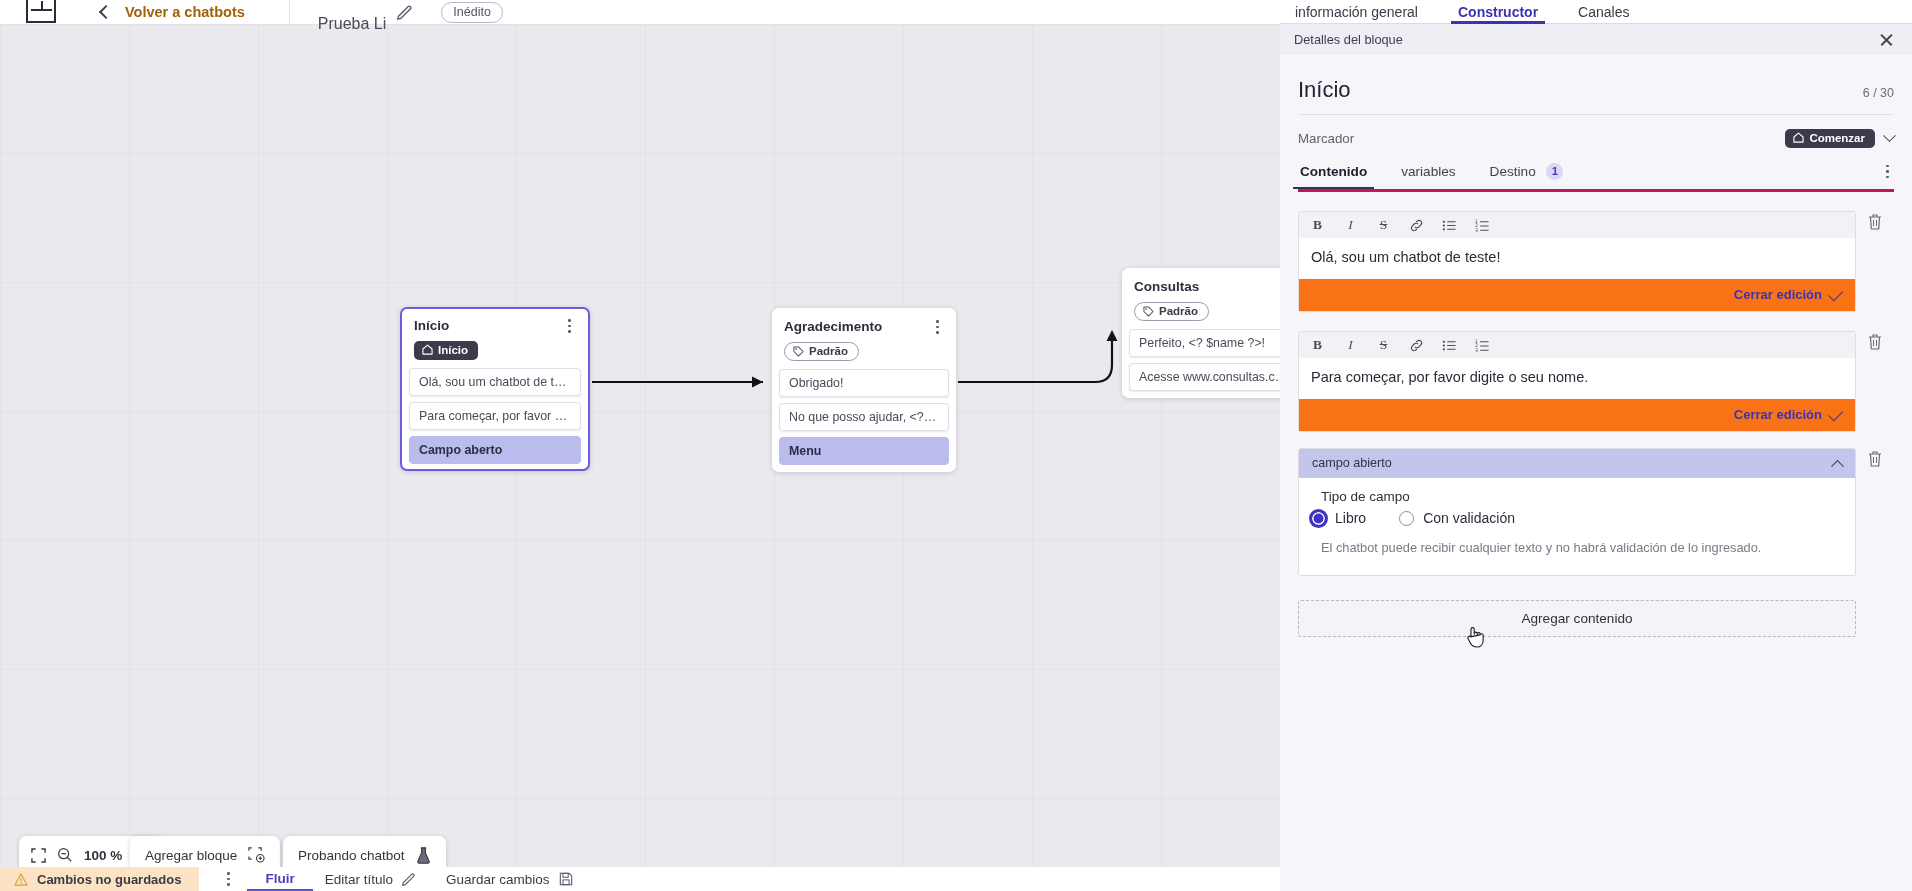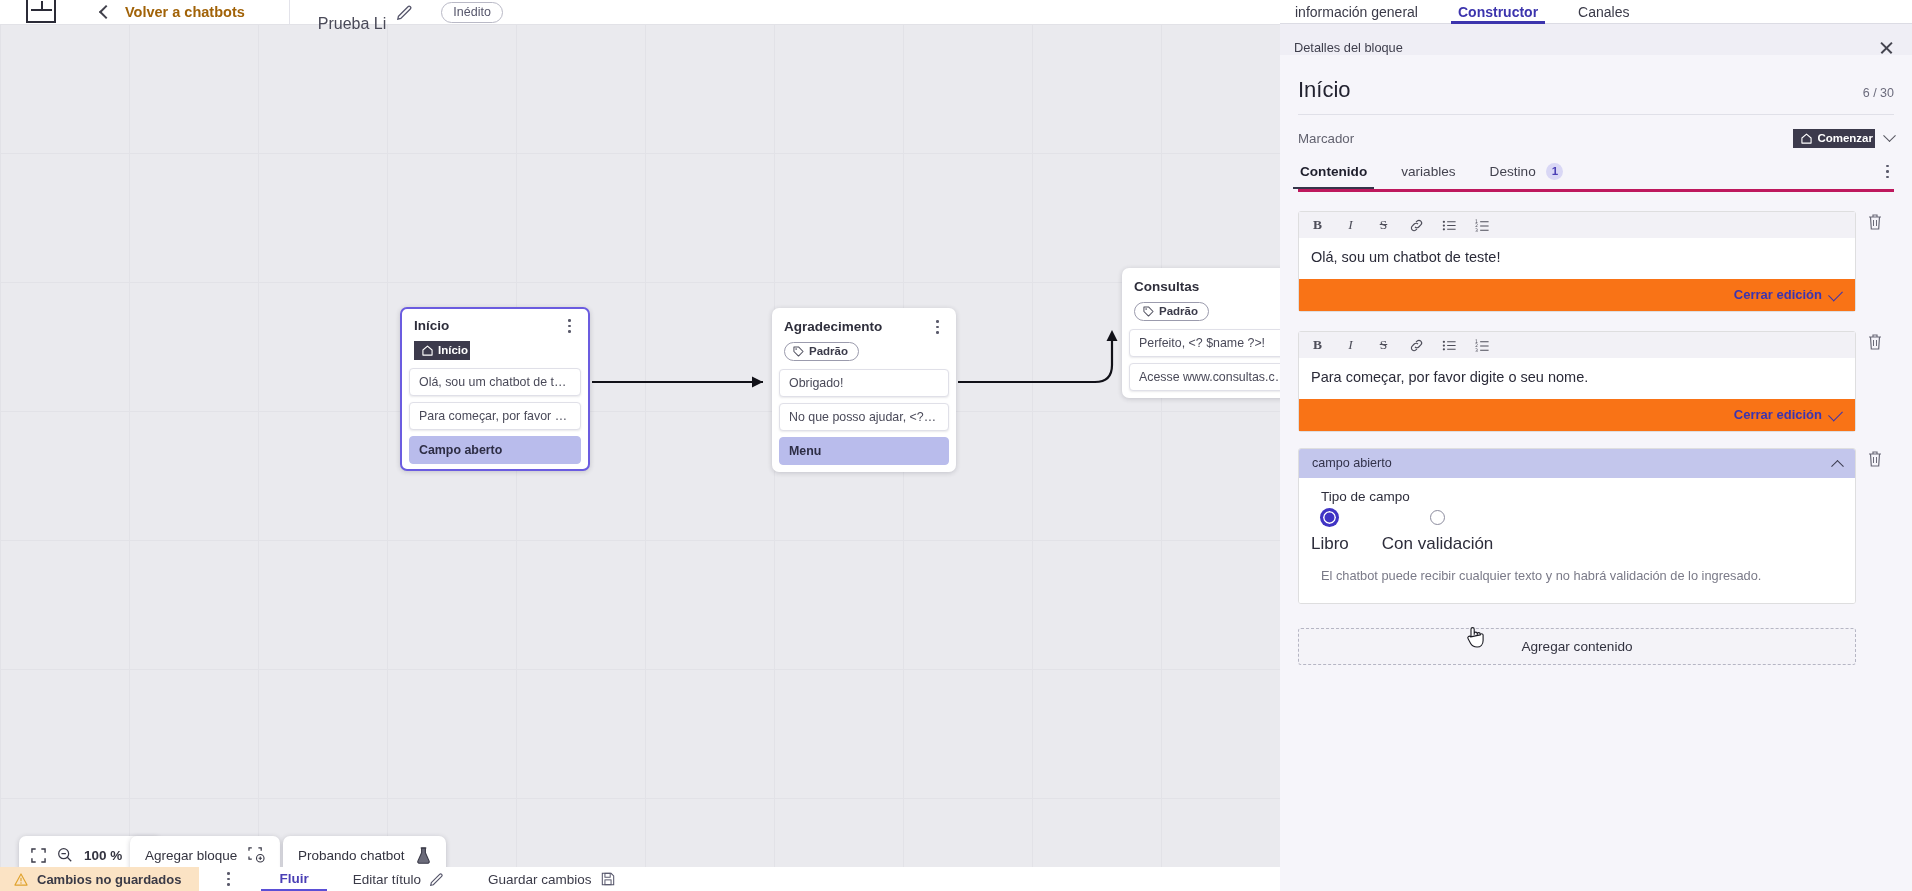--- a/index.html
+++ b/index.html
@@ -75,23 +75,23 @@
   .kebab i {
     position: absolute; left: 6px; width: 2.6px; height: 2.6px;
     border-radius: 50%; background: #5a5a6b;
   }
   .kebab i:nth-child(1) { top: 1px; }
   .kebab i:nth-child(2) { top: 6.5px; }
   .kebab i:nth-child(3) { top: 12px; }
 
   .tag-row { padding: 7px 12px 2px; }
   .tag-dark {
-    display: inline-flex; align-items: center; gap: 5px;
-    background: #3c3a4c; color: #ffffff; border-radius: 0;
-    font-size: 11.5px; font-weight: 600; padding: 3px 2px 4px 8px;
+    display: inline-flex; align-items: flex-start; gap: 5px;
+    background: #3c3a4c; color: #ffffff; border-radius: 5px;
+    font-size: 11.5px; font-weight: 600; padding: 3px 10px 4px 8px;
   }
   .tag-outline {
     display: inline-flex; align-items: center; gap: 5px;
     border: 1px solid #9b9bad; color: #3b3b4a; border-radius: 11px;
     font-size: 11.5px; font-weight: 600; padding: 2px 10px 3px 8px; background: #fff;
   }
   .row {
     margin: 6px 7px 0; background: #ffffff; border: 1px solid #e0e0e8;
     border-radius: 4px; padding: 6px 9px; font-size: 12.4px; color: #4a4a59;
     white-space: nowrap; overflow: hidden; text-overflow: ellipsis;
@@ -125,21 +125,21 @@
     position: absolute; left: 0; top: 867px; width: 1562px; height: 24px;
     background: #ffffff; display: flex; align-items: center; z-index: 40;
   }
   .unsaved {
     display: flex; align-items: center; gap: 9px; background: #fbe3c4;
     height: 24px; padding: 0 18px 0 14px; font-size: 13px; color: #3a3a46;
     font-weight: 600; white-space: nowrap;
   }
   .sb-kebab { margin-left: 22px; }
   .sb-item {
-    margin-left: 44px; font-size: 13.5px; color: #3a3a48;
+    margin-left: 30px; font-size: 13.5px; color: #3a3a48;
     display: flex; align-items: center; gap: 9px; white-space: nowrap;
   }
   .sb-item.active {
     color: #4a3fb5; font-weight: 600; position: relative; padding-bottom: 1px;
   }
   .sb-item.active::after {
     content: ""; position: absolute; left: -18px; right: -18px; bottom: -5px;
     height: 3px; background: #5b4fd6;
   }
 
@@ -156,21 +156,21 @@
     font-size: 14px; color: #3a3a48; padding: 0 7px; height: 24px;
     display: flex; align-items: center; white-space: nowrap; position: relative;
   }
   .ptab + .ptab { margin-left: 26px; }
   .ptab.active { color: #3c34ad; font-weight: 600; }
   .ptab.active::after {
     content: ""; position: absolute; left: 0; right: 0; bottom: 0;
     height: 2.5px; background: #3c34ad;
   }
   .panel-subheader {
-    height: 31px; background: #efeef5; display: flex; align-items: flex-end;
+    height: 31px; background: #efeef5; display: flex; align-items: center;
     padding: 0 18px 0 14px; justify-content: space-between;
   }
   .panel-subheader span { font-size: 12.8px; color: #3e3e4c; }
   .xclose { width: 15px; height: 15px; position: relative; cursor: pointer; }
   .xclose::before, .xclose::after {
     content: ""; position: absolute; left: 0; top: 7px; width: 15px; height: 1.6px;
     background: #44444f;
   }
   .xclose::before { transform: rotate(45deg); }
   .xclose::after  { transform: rotate(-45deg); }
@@ -261,23 +261,22 @@
   .field-head span { font-size: 12.6px; color: #32324a; }
   .chev-up {
     width: 9px; height: 9px; border-left: 1.8px solid #3c3c50;
     border-top: 1.8px solid #3c3c50; transform: rotate(45deg) translate(2px,2px);
     cursor: pointer;
   }
   .field-body { padding: 11px 13px 17px 22px; background: #fff; }
   .field-sub { font-size: 13.5px; color: #2e2e3c; margin-bottom: 6px; }
   .radio-line { display: flex; align-items: center; gap: 11px; margin: 4px 0 13px -10px; }
   .radio {
-    display: flex; align-items: center; gap: 9px; font-size: 17px; color: #2d2d3b;
+    display: flex; align-items: center; gap: 9px; font-size: 14px; color: #2d2d3b;
     cursor: pointer;
-    flex-direction: column;
   }
   .radio + .radio { margin-left: 22px; }
   .dot {
     width: 15px; height: 15px; border-radius: 50%; border: 1.6px solid #8c8c9e;
     background: #fff; position: relative; flex: none;
   }
   .dot.on { border-color: #4034c4; background: #4034c4; box-shadow: 0 0 0 1.5px #fff inset, 0 0 0 2px #4034c4; }
   .field-help { font-size: 12.8px; color: #7a7a88; line-height: 1.45; }
 
   .add-content {

